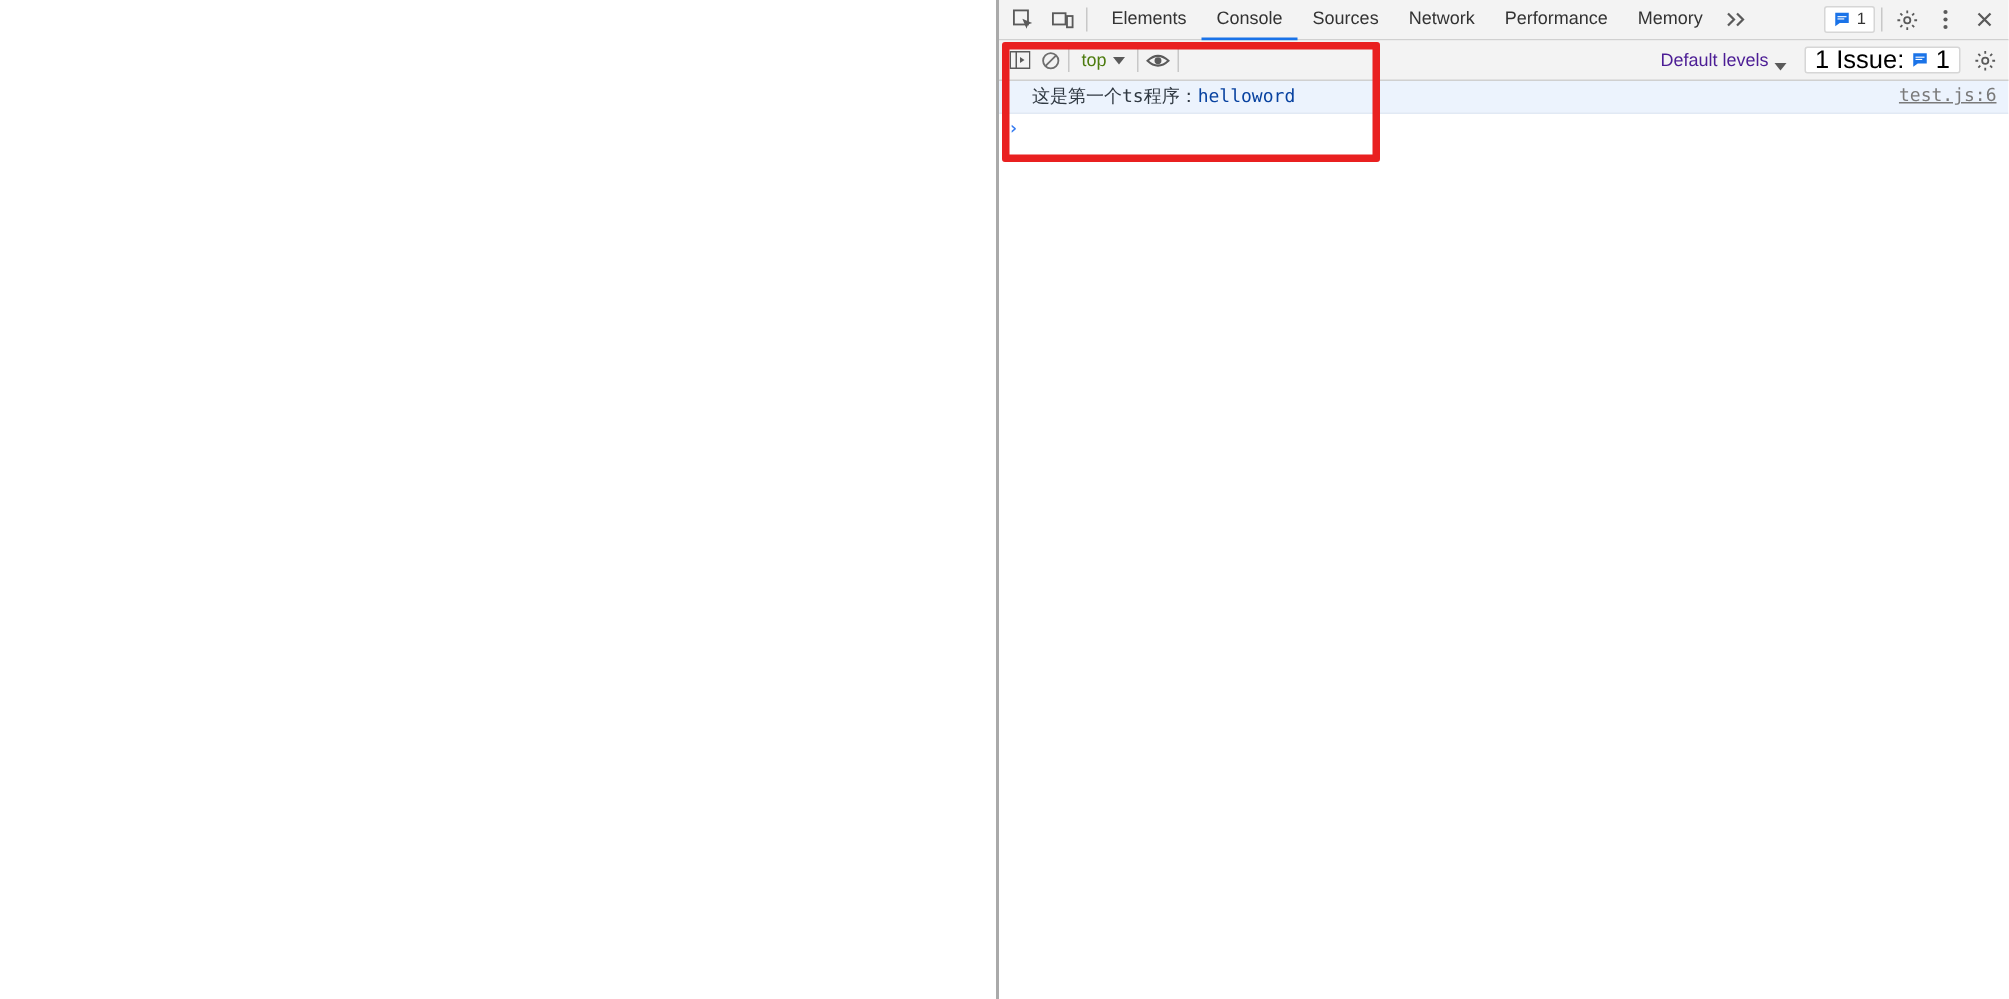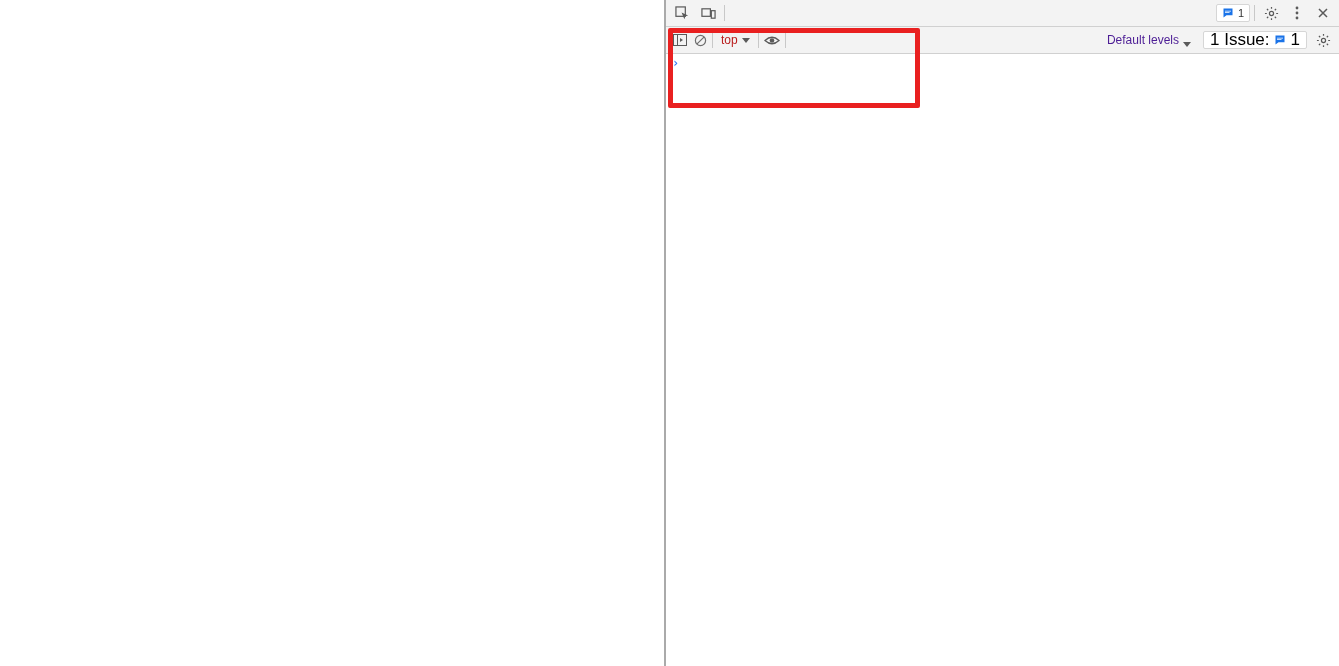--- a/index.html
+++ b/index.html
@@ -118,21 +118,21 @@
       height: 27px;
       border-bottom: 1px solid #d0d0d0;
       background: #f3f3f3;
       padding: 0 4px;
     }
     .context-sel {
       display: flex;
       align-items: center;
       gap: 4px;
       padding: 0 6px;
-      color: #b91c1c;
+      color: #4d7c0f;
       font-size: 12px;
       cursor: pointer;
     }
     .filter-input {
       border: none;
       background: transparent;
       font-size: 12px;
       color: #333;
       padding: 2px 6px;
       outline: none;
@@ -237,20 +237,36 @@
             <path d="M7 7 L14 10 L11 11 L10 14 Z" fill="#5a5a5a"></path>
           </svg>
       </div>
       <div class="icon-btn">
         <svg width="15" height="15" viewBox="0 0 16 16">
             <rect x="1" y="3" width="9" height="8" fill="none" stroke="#5a5a5a" stroke-width="1.3"></rect>
             <rect x="11" y="5" width="4" height="8" fill="none" stroke="#5a5a5a" stroke-width="1.3"></rect>
           </svg>
       </div>
       <div class="dt-sep"></div>
+    </div>
+    <div class="dt-tabs">
+      <div class="dt-tab">Elements</div>
+      <div class="dt-tab active">Console</div>
+      <div class="dt-tab">Sources</div>
+      <div class="dt-tab">Network</div>
+      <div class="dt-tab">Performance</div>
+      <div class="dt-tab">Memory</div>
+      <div class="dt-more">
+        <svg width="12" height="12" viewBox="0 0 12 12">
+            <path d="M2 4 L6 8 L10 4" fill="none" stroke="#5a5a5a" stroke-width="1.5" transform="rotate(-90 6 6)"></path>
+          </svg>
+        <svg width="12" height="12" viewBox="0 0 12 12" style="margin-left:-6px">
+            <path d="M2 4 L6 8 L10 4" fill="none" stroke="#5a5a5a" stroke-width="1.5" transform="rotate(-90 6 6)"></path>
+          </svg>
+      </div>
     </div>
     <div class="dt-header-right">
       <div class="badge-btn">
         <span class="msg-icon">
           <svg width="12" height="12" viewBox="0 0 16 16">
               <path d="M2 2 h12 v9 h-8 l-4 3 z" fill="#1a73e8"></path>
               <rect x="4" y="5" width="8" height="1" fill="#fff"></rect>
               <rect x="4" y="7" width="6" height="1" fill="#fff"></rect>
             </svg>
         </span>
@@ -322,19 +338,25 @@
     </div>
     <div class="gear-r">
       <svg width="15" height="15" viewBox="0 0 16 16">
           <circle cx="8" cy="8" r="2.2" fill="none" stroke="#5a5a5a" stroke-width="1.3"></circle>
           <path d="M8 1 v2 M8 13 v2 M1 8 h2 M13 8 h2 M3.1 3.1 l1.4 1.4 M11.5 11.5 l1.4 1.4 M12.9 3.1 l-1.4 1.4 M4.5 11.5 l-1.4 1.4" stroke="#5a5a5a" stroke-width="1.3"></path>
         </svg>
     </div>
   </div>
 
   <div class="console-body">
+    <div class="console-row log-highlight">
+      <span class="console-msg">
+        <span>这是第一个ts程序：</span><span class="str-val">helloword</span>
+      </span>
+      <span class="console-src">test.js:6</span>
+    </div>
     <div class="console-prompt-row">
       <span class="prompt-chevron">›</span>
     </div>
   </div>
 </div>
 
 <div class="highlight-box" id="hl-box" style="left: 668px; top: 28px; width: 252px; height: 80px;"></div>
 
 </body></html>

